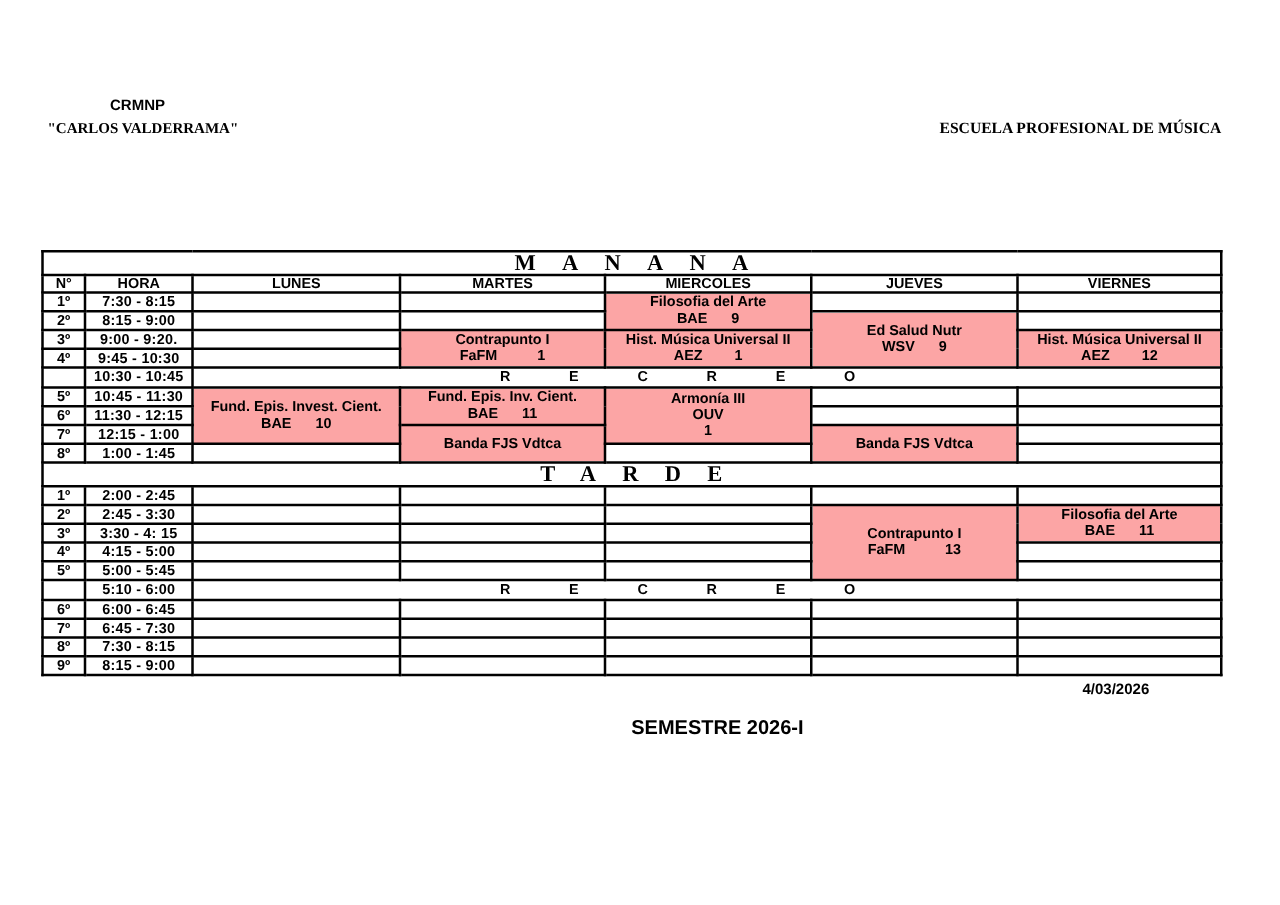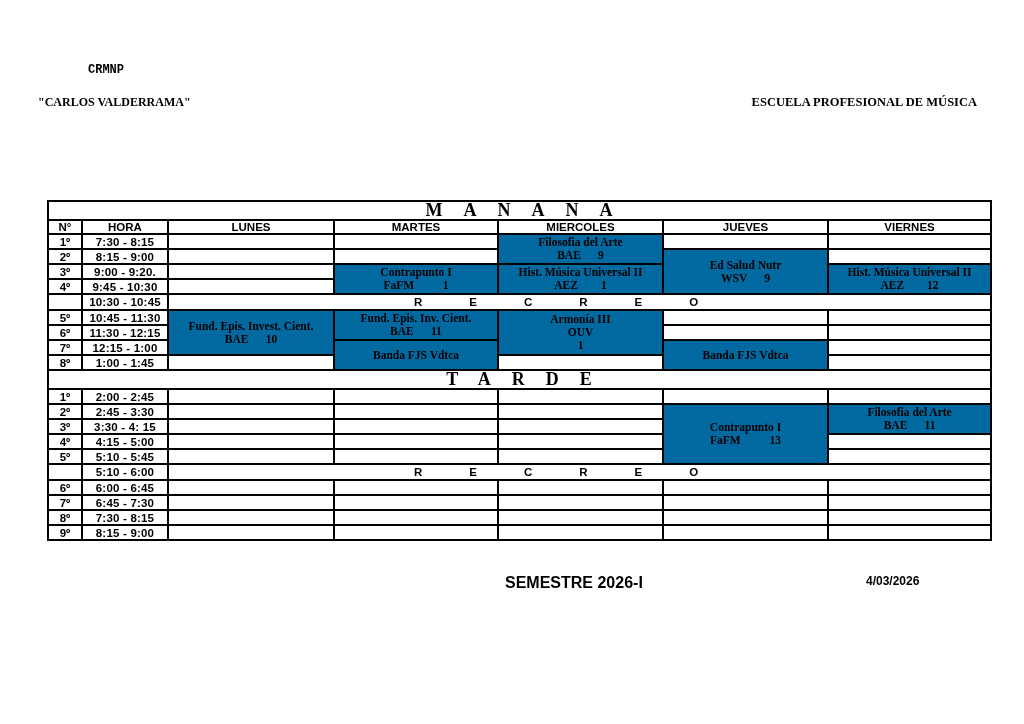--- a/index.html
+++ b/index.html
@@ -3,64 +3,64 @@
 <meta charset="utf-8">
 <style>
   html,body{margin:0;padding:0;background:#e8e8e8;}
   .page{
     position:relative;width:1024px;height:724px;background:#ffffff;
     font-family:"Liberation Sans",sans-serif;font-weight:bold;color:#000;
     overflow:hidden;margin:0 auto;
   }
   
   .org-acronym{
-    position:absolute;left:88px;top:63px;
-    font-family:Liberation Mono, monospace;font-size:12px;font-weight:bold;
+    position:absolute;left:88px;top:77px;
+    font-family:Liberation Sans, sans-serif;font-size:12px;font-weight:bold;
   }
   .org-name{
     position:absolute;left:38px;top:95px;
     font-family:"Liberation Serif",serif;font-size:12px;font-weight:bold;
   }
   .school-name{
     position:absolute;right:47px;top:95px;
     font-family:"Liberation Serif",serif;font-size:12.5px;font-weight:bold;
   }
   .cycle-title{
     position:absolute;left:708px;top:167px;
     font-size:12.5px;font-weight:bold;white-space:pre;letter-spacing:.3px;
   }
   
   table.sched{
-    position:absolute;left:47px;top:200px;width:943px;
+    position:absolute;left:33px;top:200px;width:943px;
     border-collapse:collapse;table-layout:fixed;
     font-family:"Liberation Sans",sans-serif;
   }
   table.sched td,table.sched th{
     border:2px solid #000;padding:0;margin:0;
     text-align:center;vertical-align:middle;
     font-size:11.5px;font-weight:bold;overflow:hidden;
   }
   tr.title-row{height:16px;}
   tr.title-row td{
     font-family:"Liberation Serif",serif;font-size:18px;
     letter-spacing:21px;padding-left:20px;line-height:17px;
   }
   tr.head-row{height:12px;}
   tr.head-row th{font-size:11.5px;line-height:12px;}
   tr.data-row{height:15px;}
   td.num{font-size:12px;}
   td.time{font-size:12px;letter-spacing:.2px;}
-  td.gray{background:#0369a1;font-family:Liberation Serif, serif;}
+  td.gray{background:#fca5a5;}
   td.recreo-cell{
     font-size:13.5px;letter-spacing:47px;padding-left:30px;line-height:14px;
   }
   .ln{line-height:13px;white-space:pre;}
   
   .footer-semester{position:absolute;left:505px;top:574px;font-size:16px;}
-  .footer-date{position:absolute;left:866px;top:574px;font-size:12px;}
+  .footer-date{position:absolute;left:866px;top:544px;font-size:12px;}
 </style>
 </head>
 <body>
 
 <div class="page">
 
   <div class="org-acronym">CRMNP</div>
   <div class="org-name">"CARLOS VALDERRAMA"</div>
   <div class="school-name">ESCUELA PROFESIONAL DE MÚSICA</div>
 
@@ -217,21 +217,21 @@
         <tr class="data-row">
           <td class="num">4º</td>
           <td class="time">4:15 - 5:00</td>
           <td></td>
           <td></td>
           <td></td>
           <td></td>
         </tr>
         <tr class="data-row">
           <td class="num">5º</td>
-          <td class="time">5:10 - 5:45</td>
+          <td class="time">5:00 - 5:45</td>
           <td></td>
           <td></td>
           <td></td>
           <td></td>
         </tr>
         <tr class="data-row">
           <td class="num"></td>
           <td class="time">5:10 - 6:00</td>
           <td class="recreo-cell" colspan="5">RECREO</td>
         </tr>

